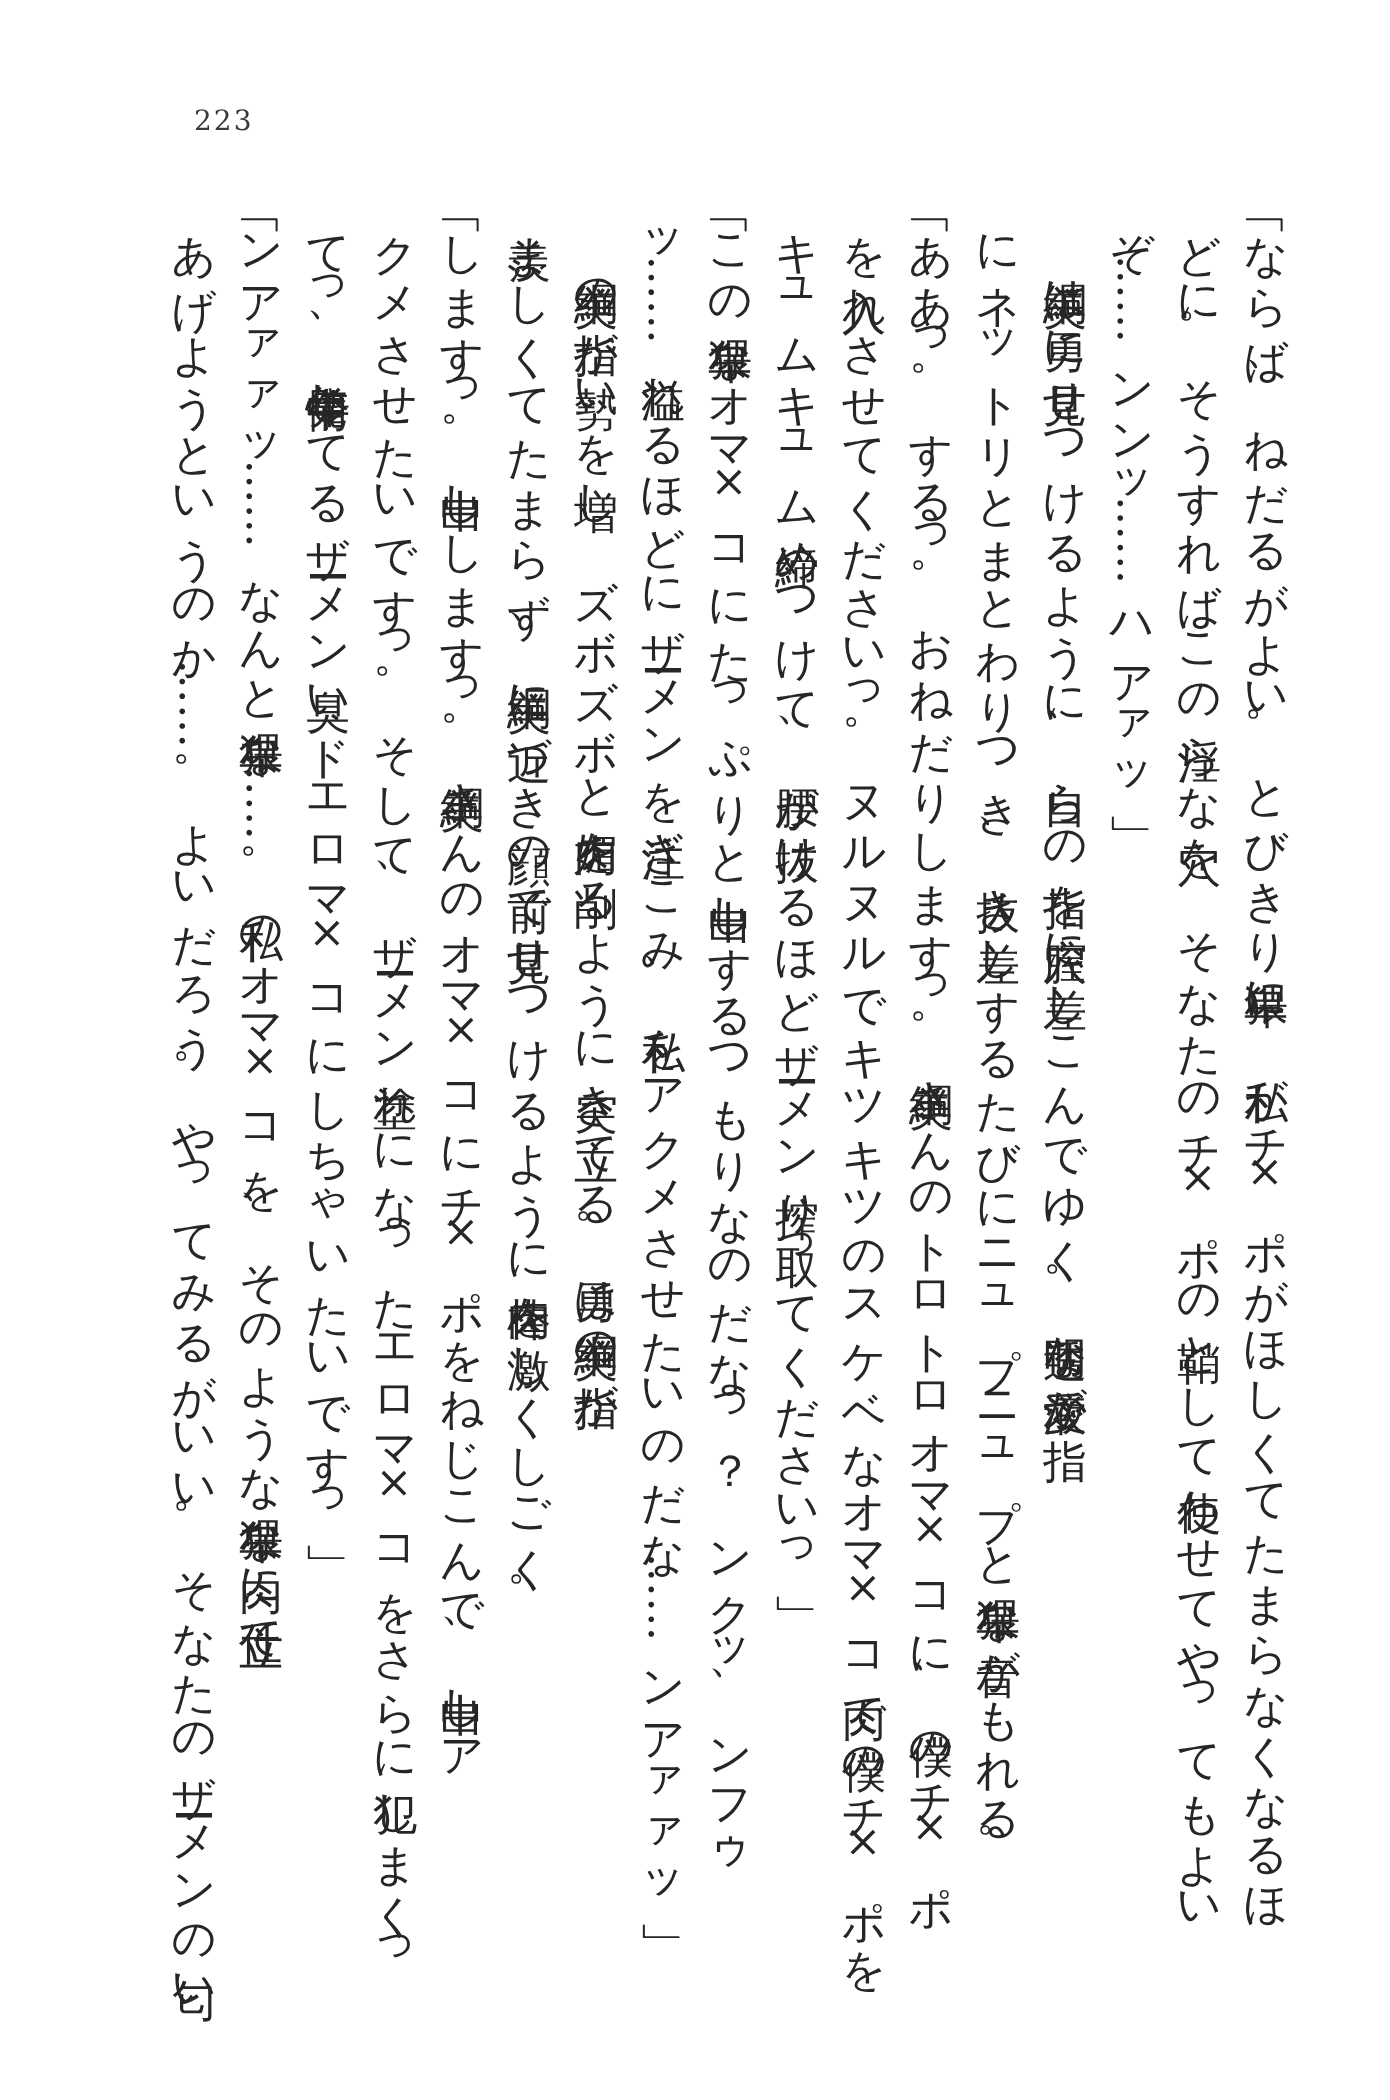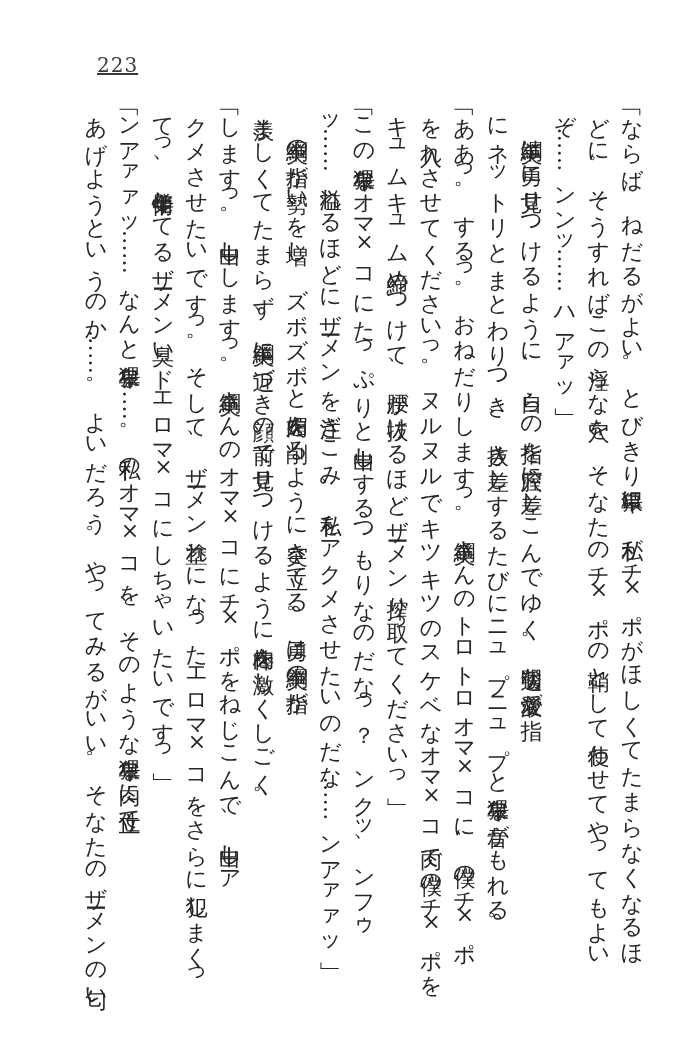--- a/index.html
+++ b/index.html
@@ -11,25 +11,24 @@
     height: 1050px;
     background: #ffffff;
     position: relative;
     overflow: hidden;
     font-family: "DejaVu Serif", "Liberation Serif", serif;
   }
   .page-number {
     position: absolute;
     top: 53px;
     left: 97px;
-    font-size: 20px;
+    font-size: 14px;
     color: #3a3a3a;
     letter-spacing: 1px;
     font-family: "DejaVu Serif", "Liberation Serif", serif;
-    text-decoration: underline;
   }
   .text-block {
     position: absolute;
     top: 102px;
     right: 46px;
     height: 846px;
     writing-mode: vertical-rl;
     text-orientation: mixed;
     font-size: 22px;
     line-height: 33.5px;

